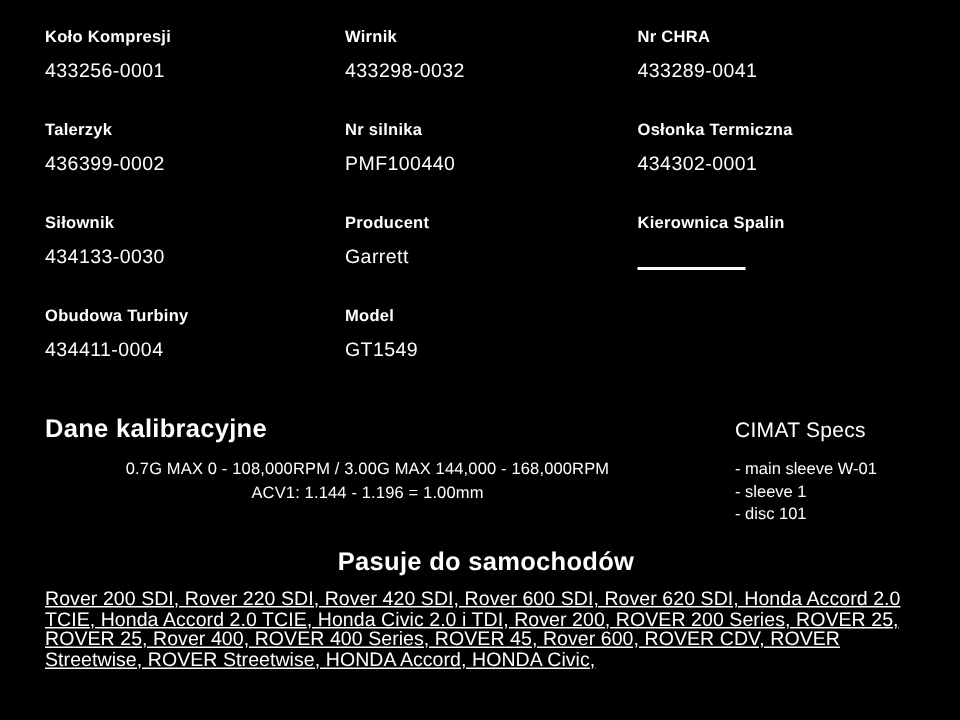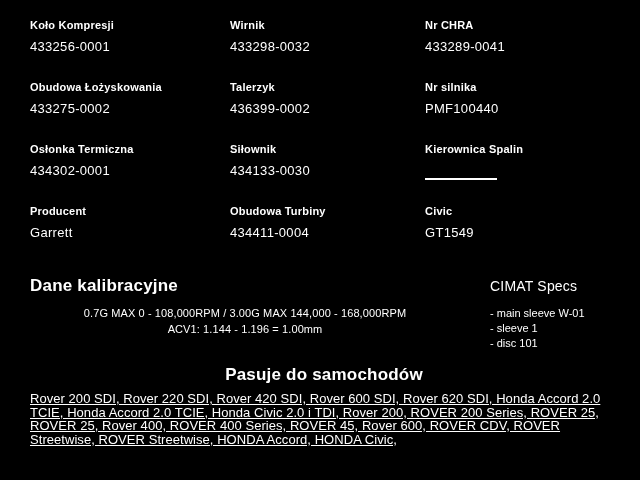--- a/index.html
+++ b/index.html
@@ -125,55 +125,51 @@
     <div class="spec-cell">
       <div class="spec-label">Wirnik</div>
       <div class="spec-value">433298-0032</div>
     </div>
     <div class="spec-cell">
       <div class="spec-label">Nr CHRA</div>
       <div class="spec-value">433289-0041</div>
     </div>
 
     <div class="spec-cell">
-      <div class="spec-label">Obudowa Łożyskowania</div>
-      <div class="spec-value">433275-0002</div>
-    </div>
-    <div class="spec-cell">
       <div class="spec-label">Talerzyk</div>
       <div class="spec-value">436399-0002</div>
     </div>
     <div class="spec-cell">
       <div class="spec-label">Nr silnika</div>
       <div class="spec-value">PMF100440</div>
     </div>
 
     <div class="spec-cell">
       <div class="spec-label">Osłonka Termiczna</div>
       <div class="spec-value">434302-0001</div>
     </div>
     <div class="spec-cell">
       <div class="spec-label">Siłownik</div>
       <div class="spec-value">434133-0030</div>
     </div>
     <div class="spec-cell">
-      <div class="spec-label">Kierownica Spalin</div>
-      <div class="spec-value blank"></div>
+      <div class="spec-label">Producent</div>
+      <div class="spec-value">Garrett</div>
     </div>
 
     <div class="spec-cell">
-      <div class="spec-label">Producent</div>
-      <div class="spec-value">Garrett</div>
+      <div class="spec-label">Kierownica Spalin</div>
+      <div class="spec-value blank"></div>
     </div>
     <div class="spec-cell">
       <div class="spec-label">Obudowa Turbiny</div>
       <div class="spec-value">434411-0004</div>
     </div>
     <div class="spec-cell">
-      <div class="spec-label">Civic</div>
+      <div class="spec-label">Model</div>
       <div class="spec-value">GT1549</div>
     </div>
 
   </div>
 
   <div class="mid">
     <div class="calib">
       <div class="section-title">Dane kalibracyjne</div>
       <div class="calib-line">0.7G MAX 0 - 108,000RPM / 3.00G MAX 144,000 - 168,000RPM</div>
       <div class="calib-line">ACV1: 1.144 - 1.196 = 1.00mm</div>

